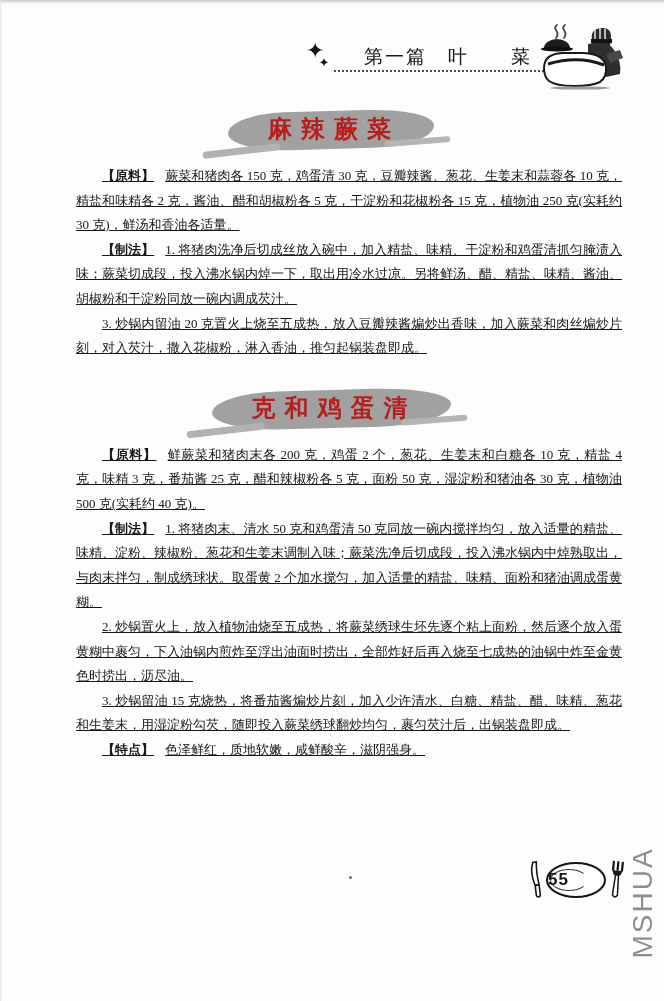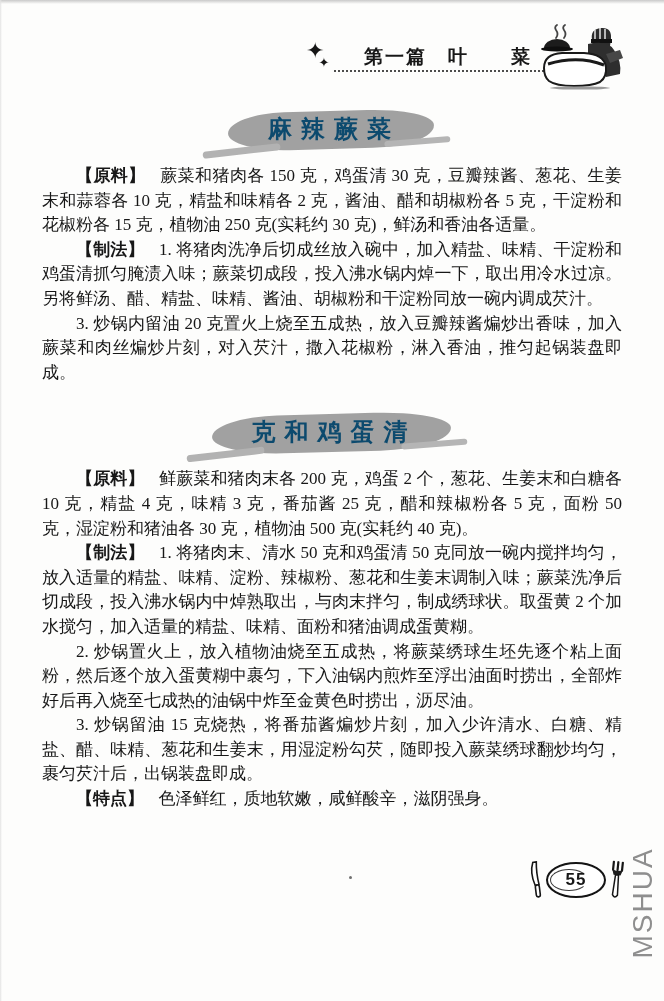--- a/index.html
+++ b/index.html
@@ -25,21 +25,21 @@
   .header{position:relative;height:100px;}
   .stars{position:absolute;left:306px;top:40px;color:#161616;line-height:1;}
   .star-large{font-size:22px;display:inline-block;}
   .star-small{font-size:13px;display:inline-block;transform:translate(-6px,9px);}
   .header-rule{
     position:absolute;left:334px;top:70px;width:214px;
     border-top:2px dotted #4c4c4c;height:0;
   }
   .header-title{
     position:absolute;left:364px;top:44px;
-    font-size:19px;font-weight:bold;letter-spacing:2px;
+    font-size:19px;font-weight:normal;letter-spacing:2px;
     font-family:"Liberation Sans", sans-serif;
     white-space:pre;
   }
   .chef{position:absolute;left:536px;top:24px;}
 
   
   .badge-row{text-align:center;margin:6px 0 10px 0;}
   .badge-row.second{margin-top:24px;}
   .badge{
     position:relative;display:inline-block;
@@ -54,47 +54,48 @@
   .brush::before{
     content:"";position:absolute;left:-26px;bottom:-3px;width:78px;height:7px;
     background:#a6a6a6;border-radius:4px;transform:rotate(-5deg);
   }
   .brush::after{
     content:"";position:absolute;right:-16px;bottom:2px;width:66px;height:6px;
     background:#a9a9a9;border-radius:4px;transform:rotate(-3deg);
   }
   .badge-text{
     position:relative;z-index:1;
-    font-size:24px;font-weight:900;letter-spacing:9px;color:#0c4a6e;
+    font-size:24px;font-weight:900;letter-spacing:9px;color:#b91c1c;
     font-family:"Liberation Sans", sans-serif;
   }
 
   
   .body-text{
-    padding:0 42px 0 42px;
-    font-size:17px;line-height:24.6px;
+    padding:0 42px 0 76px;
+    font-size:13px;line-height:24.6px;
     text-align:justify;
+    text-decoration:underline;
   }
   .body-text p{margin:0;text-indent:2em;}
   .sec-label{
     font-weight:bold;
     font-family:"Liberation Sans", sans-serif;
     margin-right:.85em;
   }
   .sec-label:empty{display:none;}
 
   
   .footer{
     position:absolute;right:40px;bottom:102px;
     display:flex;align-items:center;gap:3px;
   }
   .plate{
     position:relative;width:56px;height:32px;
     border:2.5px solid #141414;border-radius:50%;
-    display:flex;align-items:center;justify-content:center;
+    display:flex;align-items:center;
     background:#fff;
   }
   .plate::before{
     content:"";position:absolute;left:2px;top:5px;right:16px;bottom:5px;
     border:1.5px solid #3a3a3a;border-right-color:transparent;border-radius:50%;
   }
   .page-number{
     position:relative;z-index:1;font-size:17px;font-weight:600;
     font-family:"Liberation Sans", sans-serif;letter-spacing:1px;
   }

